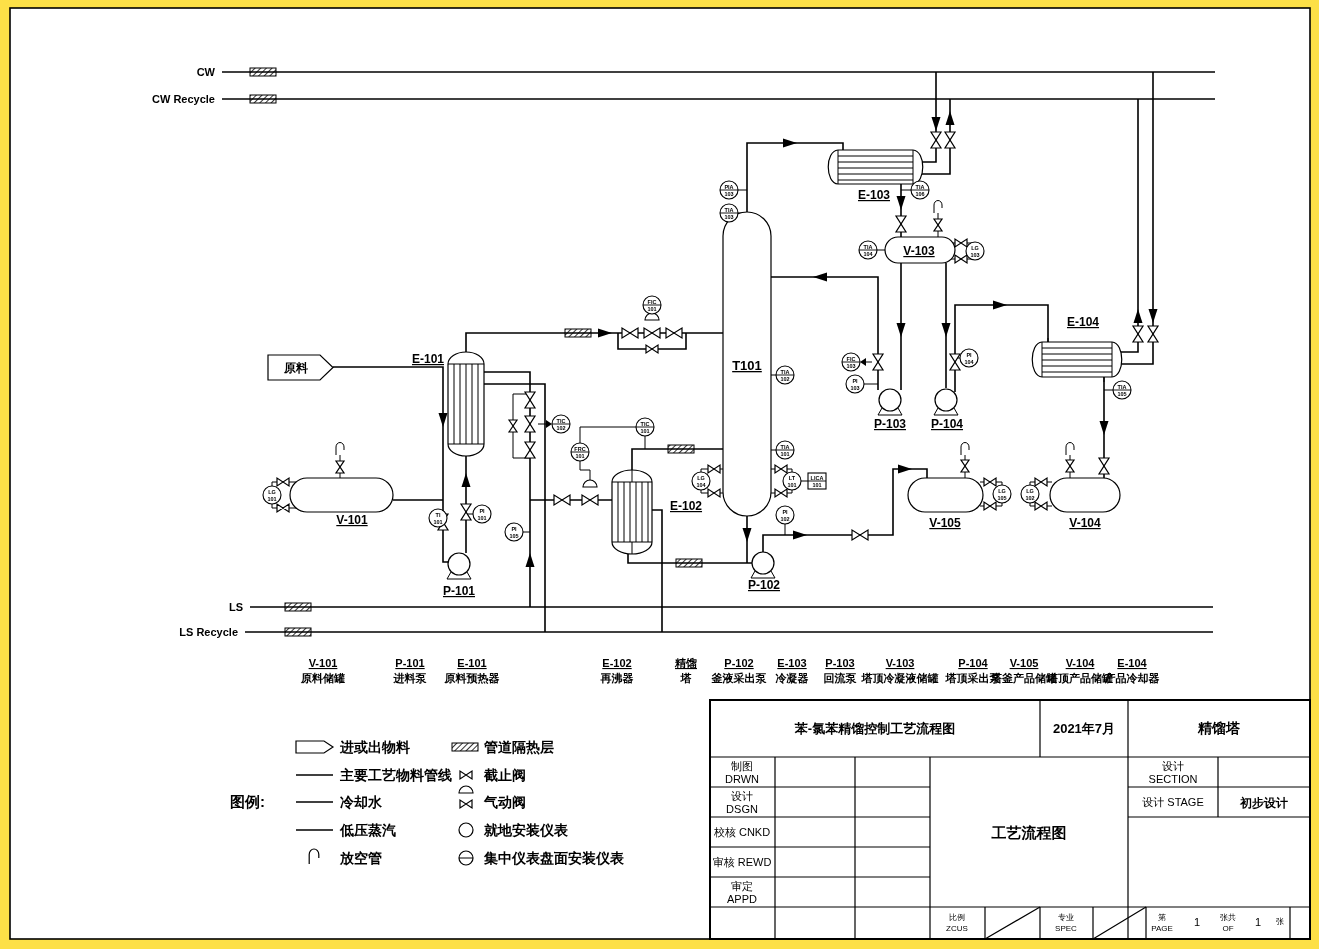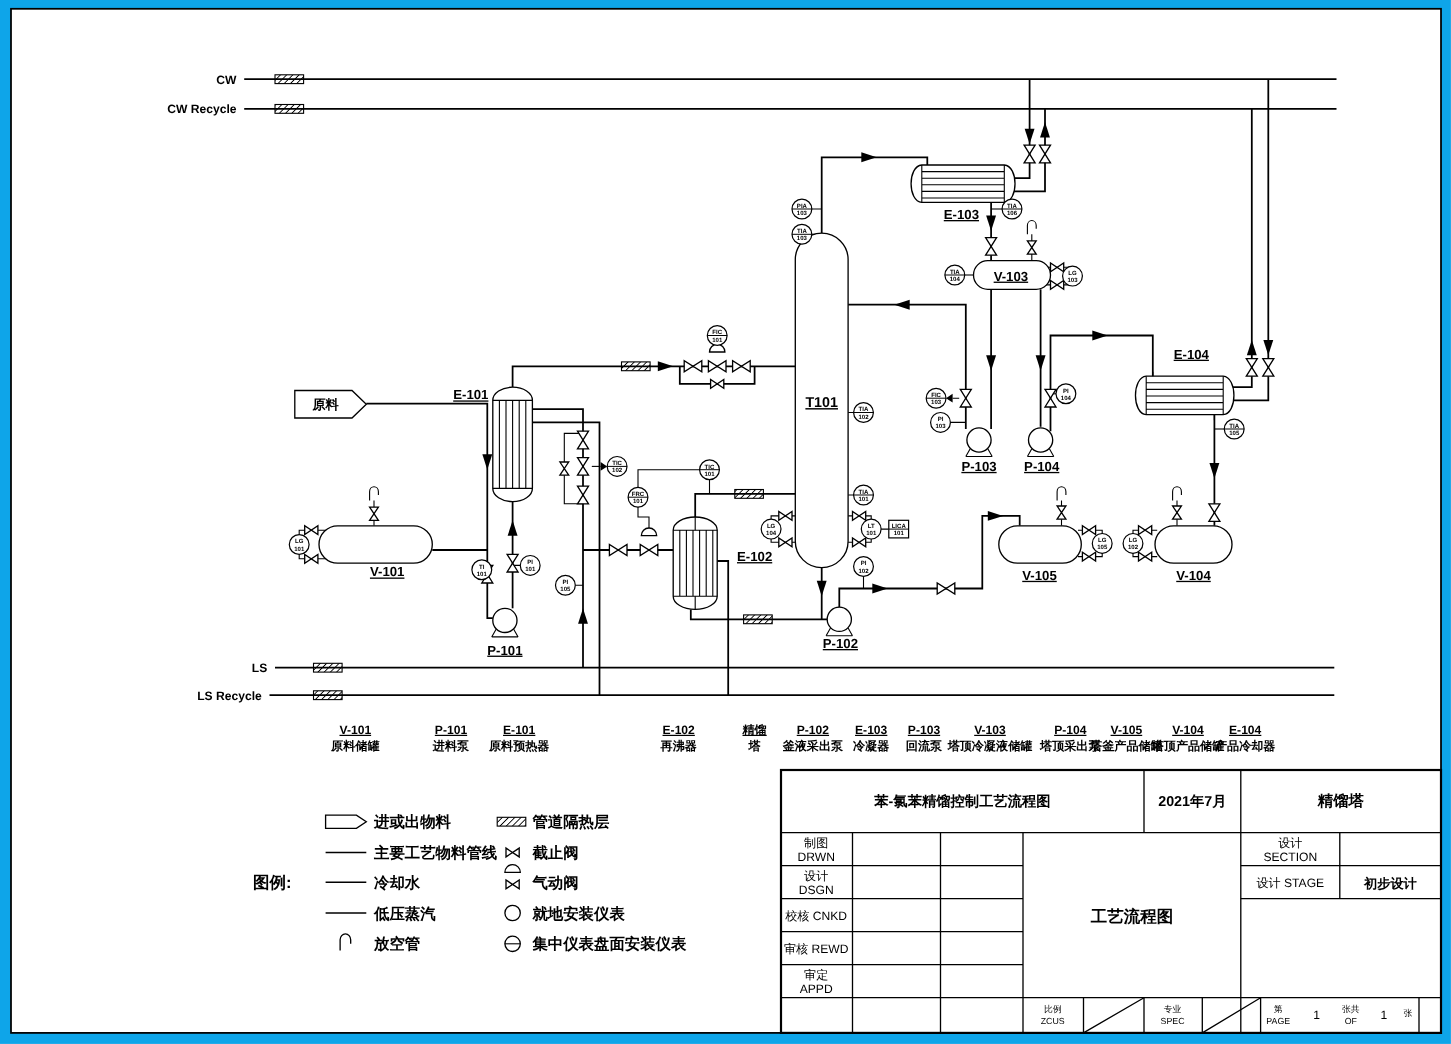--- a/index.html
+++ b/index.html
@@ -1,16 +1,16 @@
 <!DOCTYPE html>
 <html><head>
 <meta charset="utf-8">
 <style>
   html,body{margin:0;padding:0;background:#e8e8e8;}
-  #stage{position:relative;width:1319px;height:949px;background:#0ea5e9;overflow:hidden;
+  #stage{position:relative;width:1319px;height:949px;background:#fde047;overflow:hidden;
          font-family:"Liberation Sans","DejaVu Sans",sans-serif;}
   svg text{fill:#000;}
   .pline{stroke:#000;stroke-width:1.6;fill:none;}
   .tline{stroke:#000;stroke-width:1.3;fill:none;}
   .thin{stroke:#000;stroke-width:1;fill:none;}
   .sym{stroke:#000;stroke-width:1.2;fill:#fff;}
   .hatchbox{stroke:#000;stroke-width:1;}
   .lbl{font:bold 12px "Liberation Sans","DejaVu Sans",sans-serif;}
   .lbl-lg{font:bold 13px "Liberation Sans","DejaVu Sans",sans-serif;}
   .ulabel{font:bold 11px "Liberation Sans","DejaVu Sans",sans-serif;}

